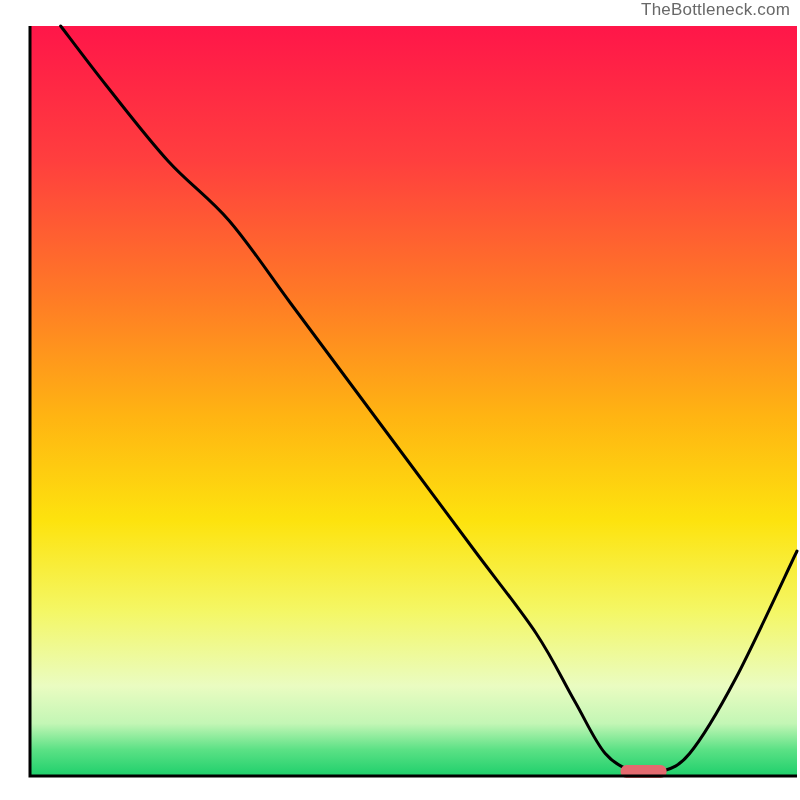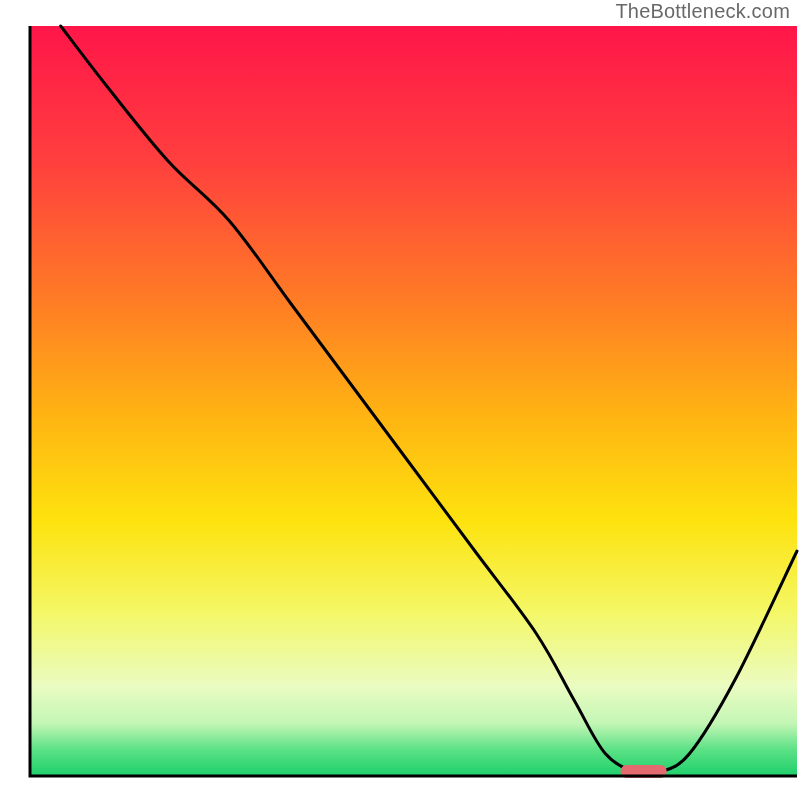--- a/index.html
+++ b/index.html
@@ -1,17 +1,17 @@
 <!DOCTYPE html>
 <html><head>
 <meta charset="utf-8">
 <style>
   html,body{margin:0;padding:0;width:800px;height:800px;overflow:hidden;background:#fff;font-family:Arial,Helvetica,sans-serif}
   .wrap{width:800px;height:800px;position:relative}
-  .watermark{position:absolute;right:10px;top:0;font-size:20px;color:#686868;font-weight:400;letter-spacing:.2px}
+  .watermark{position:absolute;right:10px;top:0;font-size:17px;color:#686868;font-weight:400;letter-spacing:.2px}
   svg{display:block}
 </style>
 </head>
 <body>
 <div class="wrap">
 
 <svg width="800" height="800" viewBox="0 0 800 800">
   <defs>
     <linearGradient id="bg" x1="0" y1="0" x2="0" y2="1">
           <stop offset="0%" stop-color="#ff1649"></stop>

